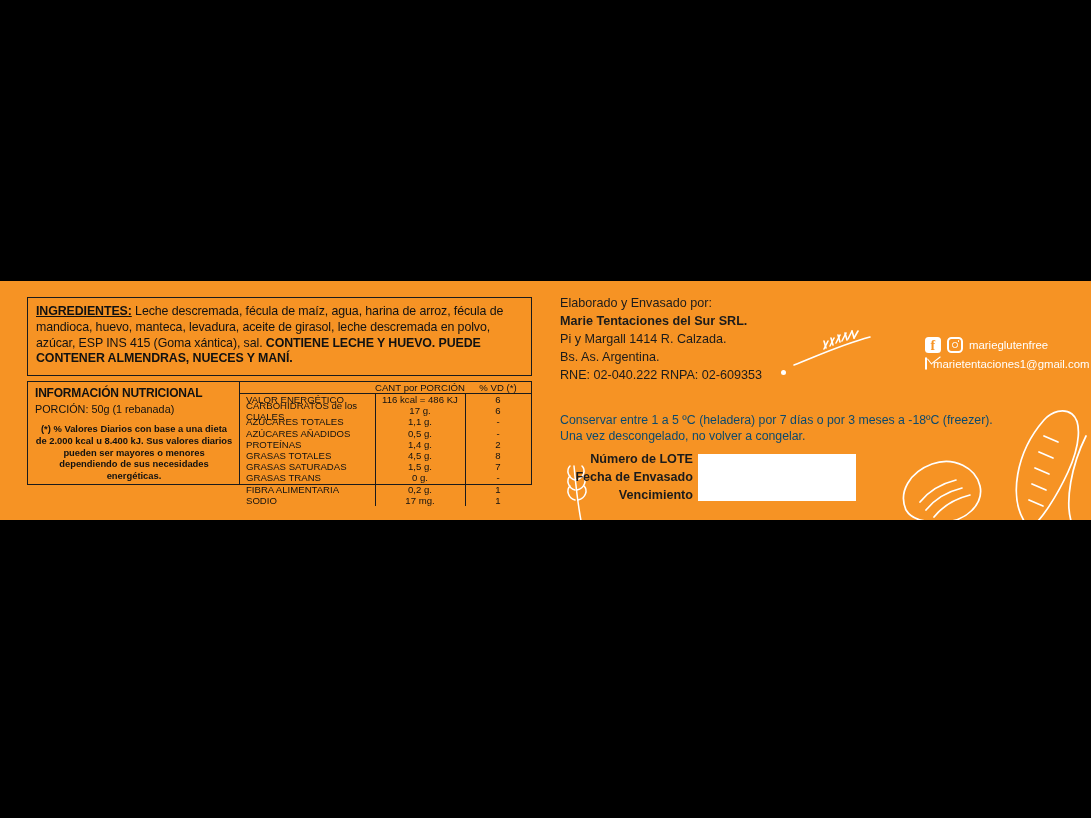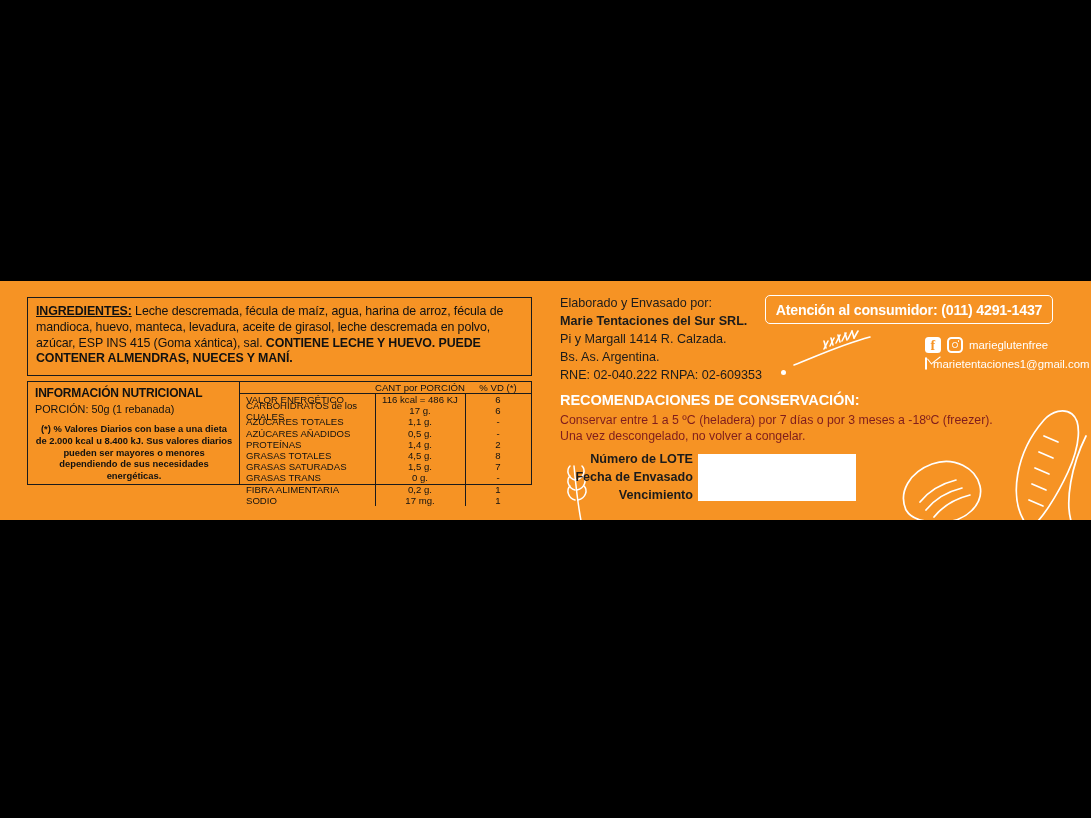--- a/index.html
+++ b/index.html
@@ -236,21 +236,21 @@
     color: #ffffff;
     letter-spacing: -0.1px;
   }
   .recom-body {
     position: absolute;
     left: 560px;
     top: 131px;
     width: 500px;
     font-size: 12.3px;
     line-height: 1.32;
-    color: #7f1d1d;
+    color: #0c4a6e;
   }
 
   .lote-labels {
     position: absolute;
     left: 555px;
     top: 170px;
     width: 138px;
     text-align: right;
     font-size: 12.6px;
     font-weight: bold;
@@ -410,42 +410,38 @@
   </div>
 
   <div class="elaborado">
     <div>Elaborado y Envasado por:</div>
     <div class="bold">Marie Tentaciones del Sur SRL.</div>
     <div>Pi y Margall 1414 R. Calzada.</div>
     <div>Bs. As. Argentina.</div>
     <div>RNE: 02-040.222 RNPA: 02-609353</div>
   </div>
 
-  <div class="atencion">
-    <span>Atención al consumidor: (011) 4291-1437</span>
-  </div>
 
   <div class="social">
     <div class="social-row">
       <span class="sq-icon">
           <span class="fb-glyph">f</span>
         </span>
       <span class="ig-outer">
           <span class="ig-inner"></span>
           <span class="ig-dot"></span>
         </span>
       <span class="social-text">marieglutenfree</span>
     </div>
     <div class="social-row">
       <span class="mail-icon"></span>
       <span class="social-text">marietentaciones1@gmail.com</span>
     </div>
   </div>
 
-  <div class="recom-title">RECOMENDACIONES DE CONSERVACIÓN:</div>
   <div class="recom-body">
     <div>Conservar entre 1 a 5 ºC (heladera) por 7 días o por 3 meses a -18ºC (freezer).</div>
     <div>Una vez descongelado, no volver a congelar.</div>
   </div>
 
   <div class="lote-labels">
     <div>Número de LOTE</div>
     <div>Fecha de Envasado</div>
     <div>Vencimiento</div>
   </div>

